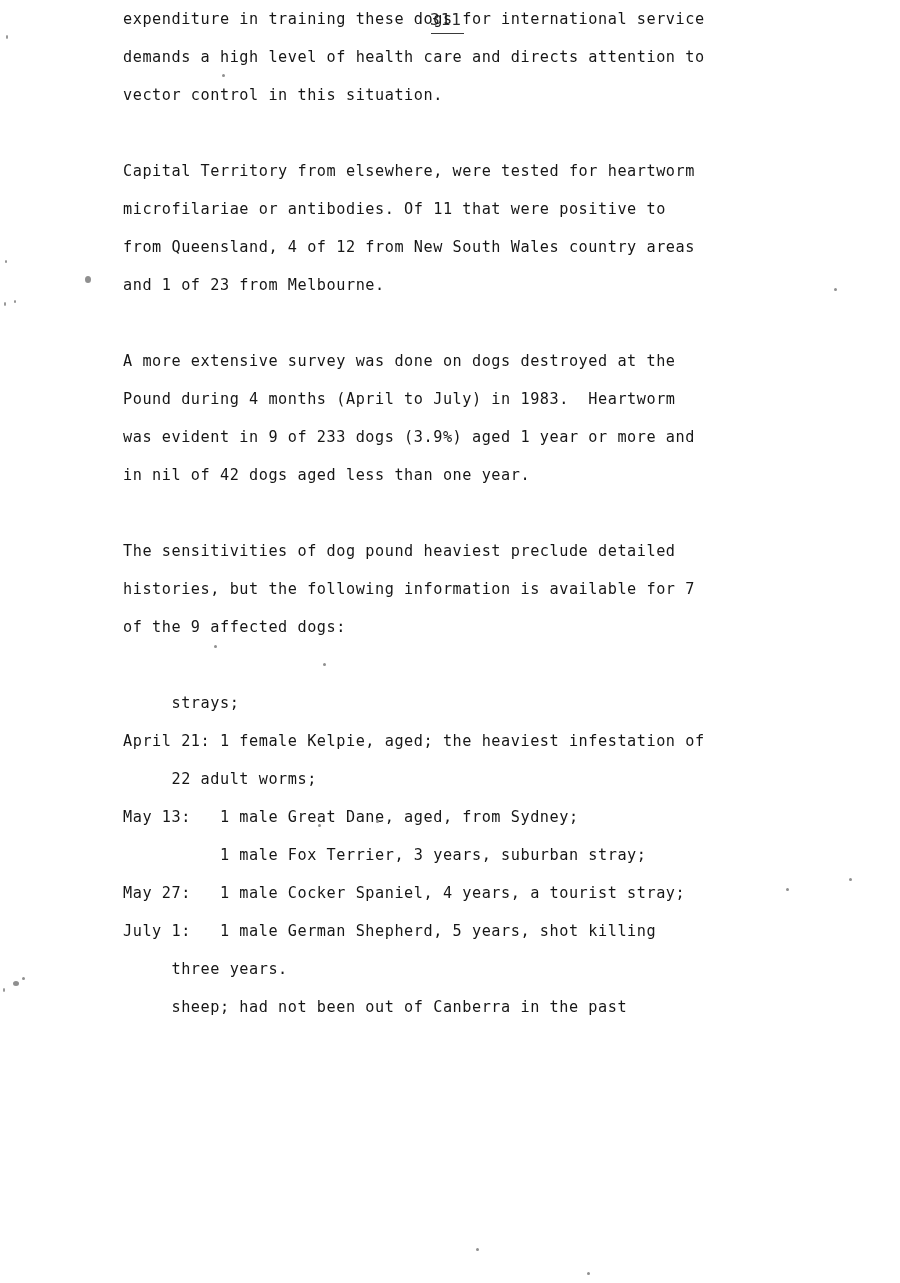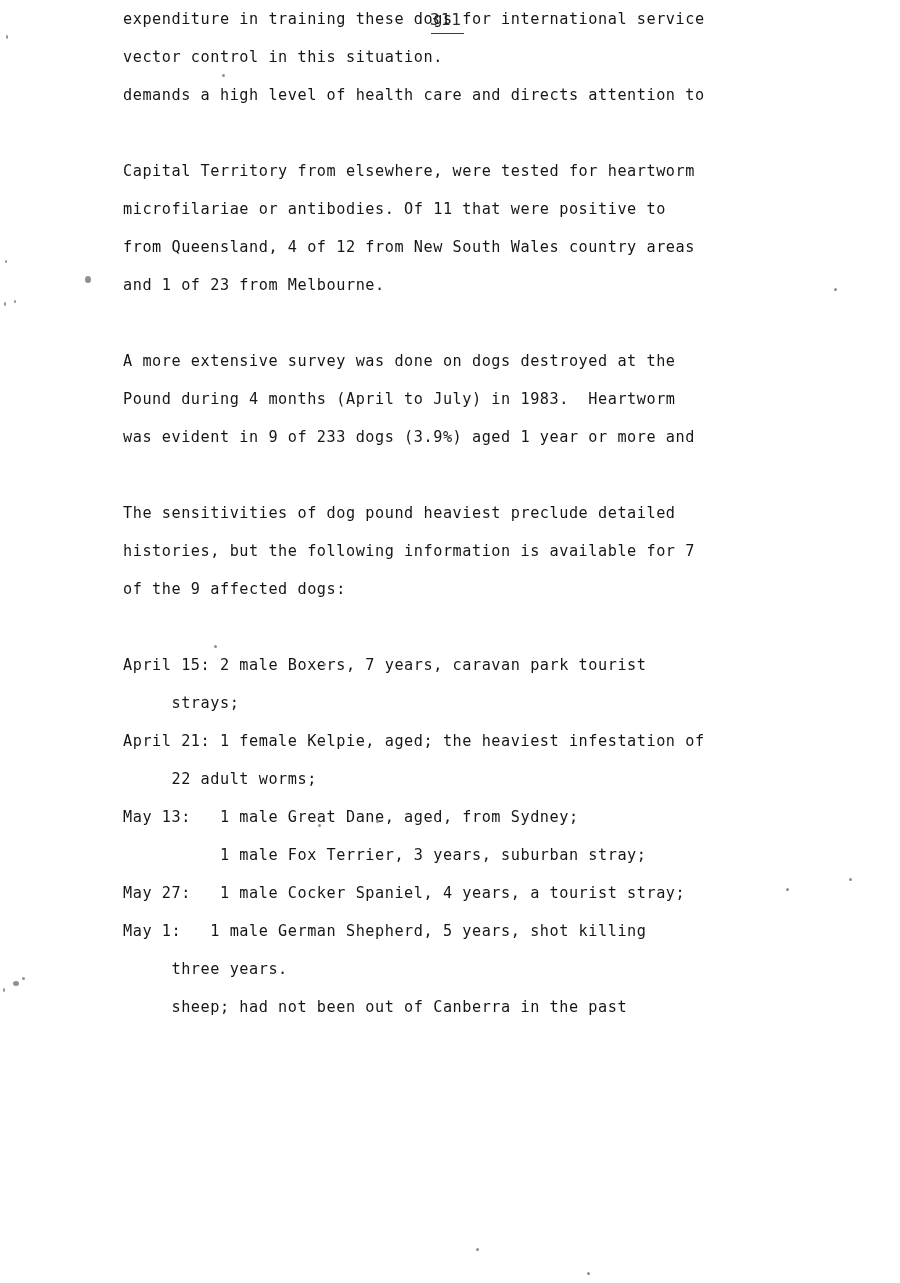--- a/index.html
+++ b/index.html
@@ -62,56 +62,56 @@
 
 <div class="page">
 
   <div class="page-number">311</div>
   <div class="page-number-rule"></div>
 
   <div class="text-col">
 
     <div>
       <div class="line">expenditure in training these dogs for international service</div>
+      <div class="line">demands a high level of health care and directs attention to</div>
       <div class="line">vector control in this situation.</div>
-      <div class="line">demands a high level of health care and directs attention to</div>
     </div>
     <div class="para-gap"></div>
 
     <div>
       <div class="line">Capital Territory from elsewhere, were tested for heartworm</div>
       <div class="line">microfilariae or antibodies. Of 11 that were positive to</div>
       <div class="line">from Queensland, 4 of 12 from New South Wales country areas</div>
       <div class="line">and 1 of 23 from Melbourne.</div>
     </div>
     <div class="para-gap"></div>
 
     <div>
       <div class="line">A more extensive survey was done on dogs destroyed at the</div>
       <div class="line">Pound during 4 months (April to July) in 1983.  Heartworm</div>
       <div class="line">was evident in 9 of 233 dogs (3.9%) aged 1 year or more and</div>
+      <div class="line">in nil of 42 dogs aged less than one year.</div>
     </div>
     <div class="para-gap"></div>
 
     <div>
       <div class="line">The sensitivities of dog pound heaviest preclude detailed</div>
       <div class="line">histories, but the following information is available for 7</div>
       <div class="line">of the 9 affected dogs:</div>
     </div>
     <div class="para-gap"></div>
 
     <div>
-      <div class="line">April 15: 2 male Boxers, 7 years, caravan park tourist</div>
       <div class="line">     strays;</div>
       <div class="line">April 21: 1 female Kelpie, aged; the heaviest infestation of</div>
       <div class="line">     22 adult worms;</div>
       <div class="line">May 13:   1 male Great Dane, aged, from Sydney;</div>
       <div class="line">          1 male Fox Terrier, 3 years, suburban stray;</div>
       <div class="line">May 27:   1 male Cocker Spaniel, 4 years, a tourist stray;</div>
-      <div class="line">May 1:   1 male German Shepherd, 5 years, shot killing</div>
+      <div class="line">July 1:   1 male German Shepherd, 5 years, shot killing</div>
       <div class="line">     three years.</div>
       <div class="line">     sheep; had not been out of Canberra in the past</div>
     </div>
 
   </div>
 
   <div class="speck" style="left:6px;  top:35px;  width:2px; height:4px;"></div>
   <div class="speck" style="left:5px;  top:260px; width:2px; height:3px;"></div>
   <div class="speck" style="left:4px;  top:302px; width:2px; height:4px;"></div>
   <div class="speck" style="left:14px; top:300px; width:2px; height:3px;"></div>

